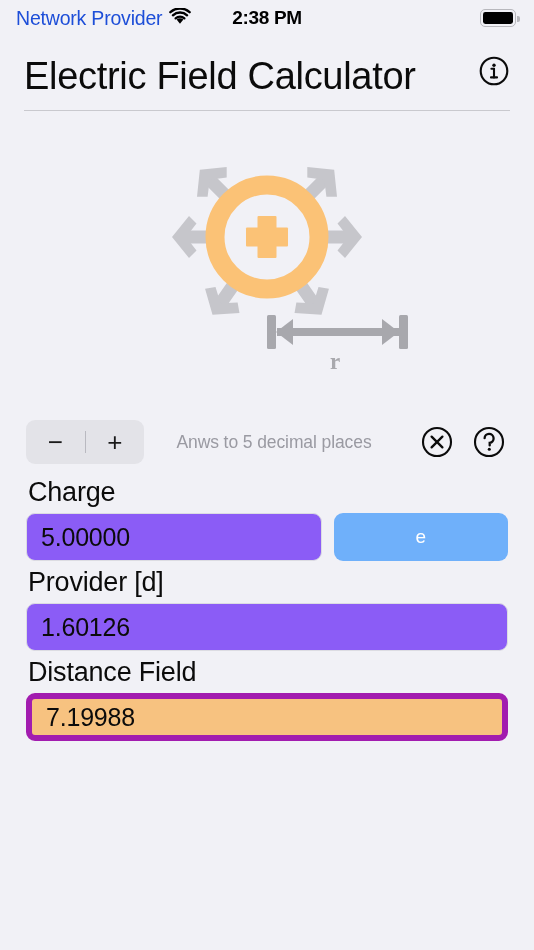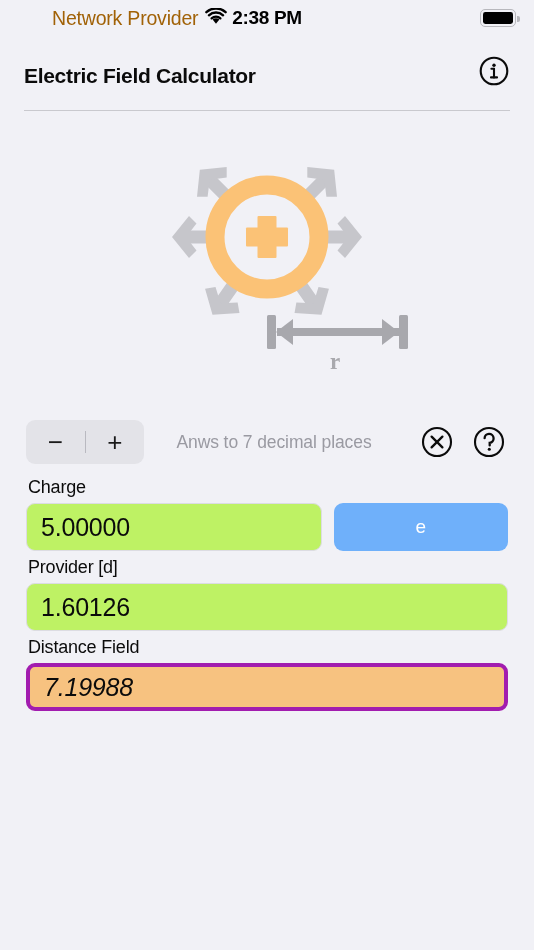--- a/index.html
+++ b/index.html
@@ -26,23 +26,22 @@
     height: 36px;
     display: flex;
     align-items: center;
     padding: 0 18px 0 16px;
   }
   .status-left {
     display: flex;
     align-items: center;
     gap: 7px;
     font-size: 19.5px;
-    color: #a16207;
+    color: #1d4ed8;
     letter-spacing: -0.2px;
-    margin-left: 36px;
   }
   .wifi-icon { display: block; }
   .status-center {
     position: absolute;
     left: 0; right: 0;
     text-align: center;
     font-size: 19px;
     font-weight: bold;
     color: #000;
     letter-spacing: -0.3px;
@@ -79,22 +78,22 @@
   }
 
   
   .header {
     display: flex;
     align-items: center;
     padding: 6px 22px 0 24px;
     height: 64px;
   }
   .app-title {
-    font-size: 21px;
-    font-weight: 700;
+    font-size: 38px;
+    font-weight: 400;
     color: #0b0b0b;
     letter-spacing: -0.3px;
     white-space: nowrap;
     margin-top: 10px;
   }
   .info-btn {
     margin-left: auto;
     width: 36px;
     height: 36px;
     display: flex;
@@ -167,48 +166,47 @@
     margin-left: 14px;
   }
 
   
   .fields {
     padding: 0 26px;
     margin-top: 6px;
   }
   .field-group { margin-bottom: 6px; }
   .field-label {
-    font-size: 18px;
+    font-size: 27px;
     color: #0b0b0b;
     margin: 0 0 5px 2px;
     letter-spacing: -0.2px;
   }
   .field-row {
     display: flex;
     align-items: center;
     gap: 12px;
   }
   .value-box {
     flex: 1;
     height: 48px;
-    background: #bef264;
+    background: #8b5cf6;
     border: 1px solid #dcdce2;
     border-radius: 9px;
     display: flex;
     align-items: center;
     padding: 0 14px;
     font-size: 25px;
     color: #0b0b0b;
     letter-spacing: -0.2px;
     cursor: text;
   }
   .value-box.result {
     background: #f7c280;
-    border: 4px solid #a21caf;
-    font-style: italic;
+    border: 6px solid #a21caf;
   }
   .unit-btn {
     width: 174px;
     height: 48px;
     background: #6fb0fa;
     border-radius: 9px;
     border: none;
     display: flex;
     align-items: center;
     justify-content: center;
@@ -321,21 +319,21 @@
       <text x="228" y="250" font-family="'Liberation Serif', serif" font-size="23" font-weight="bold" fill="#a8a8ad" text-anchor="middle">r</text>
     </svg>
   </div>
 
   <div class="toolbar">
     <div class="stepper">
       <div class="stepper-btn">−</div>
       <div class="stepper-divider"></div>
       <div class="stepper-btn">+</div>
     </div>
-    <div class="hint-text">Anws to 7 decimal places</div>
+    <div class="hint-text">Anws to 5 decimal places</div>
     <div class="round-icon-btn">
       <svg width="34" height="34" viewBox="0 0 34 34">
         <circle cx="17" cy="17" r="14" fill="none" stroke="#0b0b0b" stroke-width="2.1"></circle>
         <path d="M11.6 11.6 L22.4 22.4 M22.4 11.6 L11.6 22.4" stroke="#0b0b0b" stroke-width="2.3" stroke-linecap="round"></path>
       </svg>
     </div>
     <div class="round-icon-btn">
       <svg width="34" height="34" viewBox="0 0 34 34">
         <circle cx="17" cy="17" r="14" fill="none" stroke="#0b0b0b" stroke-width="2.1"></circle>
         <path d="M12.6 13.2 a4.5 4.5 0 1 1 5.1 4.6 l0 2.6" fill="none" stroke="#0b0b0b" stroke-width="2.3" stroke-linecap="round"></path>

